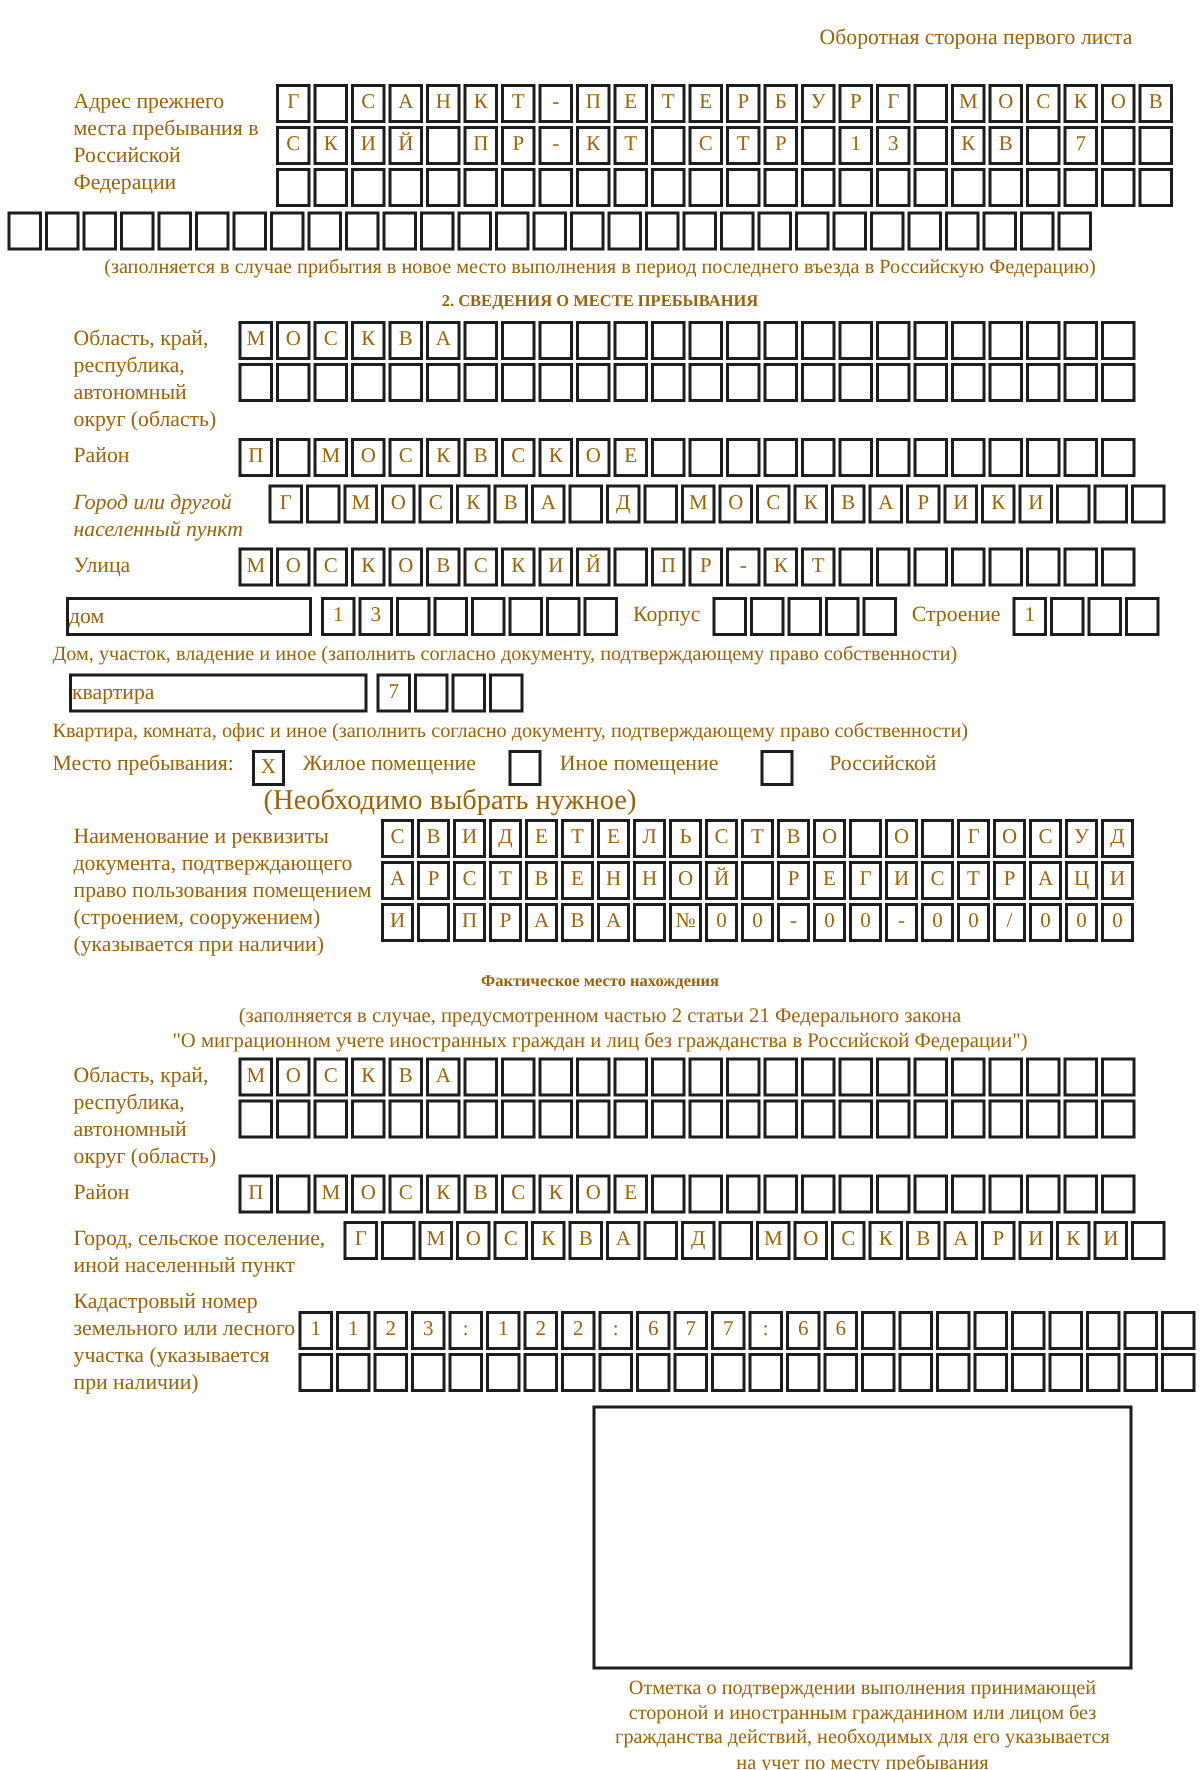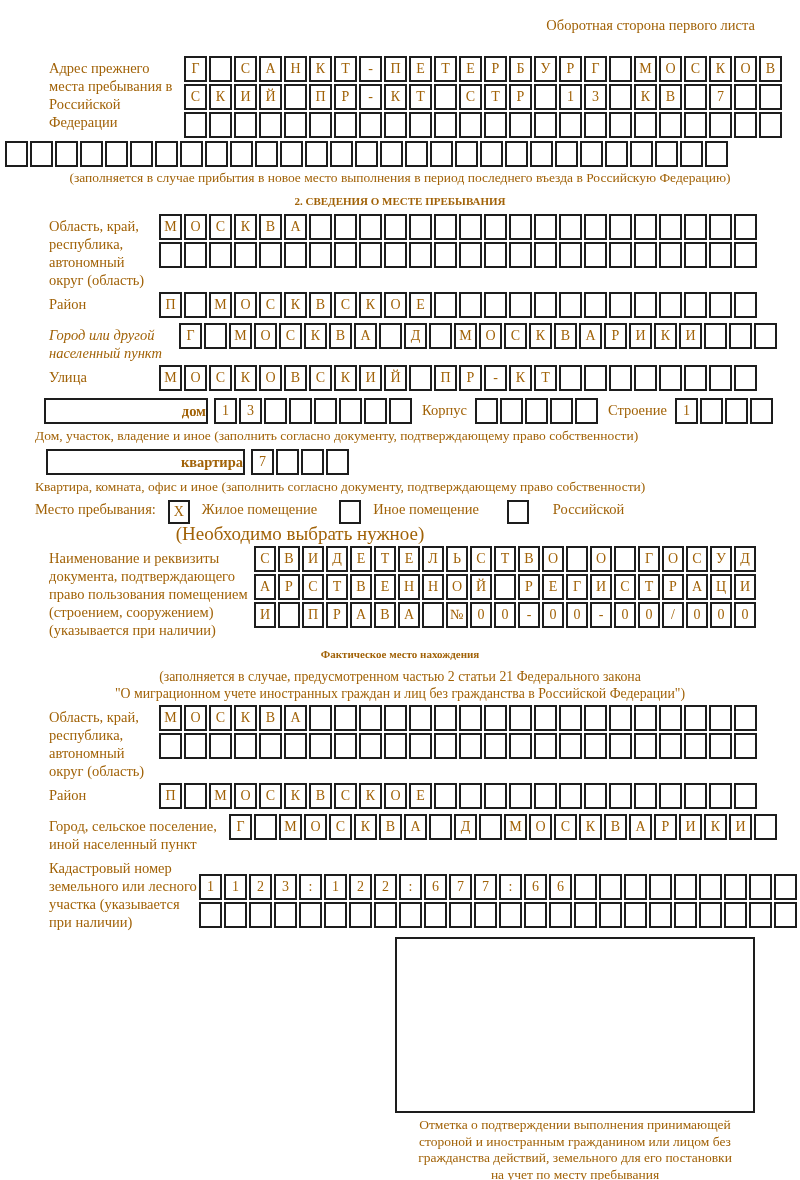--- a/index.html
+++ b/index.html
@@ -29,21 +29,21 @@
   }
   .cells-doc .cell{ width:18px; }
   .fullrow{ margin-left:5px; margin-top:1px; }
 
   .note-center{ text-align:center; font-size:13.5px; line-height:17px; margin-top:2px; }
   .note-left{ margin-left:35px; font-size:13.5px; line-height:17px; margin-top:1px; }
   .sec-title{ text-align:center; font-weight:bold; font-size:11px; line-height:20px; margin-top:5px; }
 
   .widebox{
     border:2px solid #1d1d1d; height:22px; line-height:22px;
-    text-align:right; margin-right:6px;font-weight:bold;
+    text-align:left; margin-right:6px;
   }
   .wb-dom{ width:160px; margin-left:-5px; }
   .wb-kv{ width:195px; margin-left:-3px; }
   .inline-lbl{ margin:3px 8px 0 8px; white-space:nowrap; }
 
   .stay-row{ display:flex; align-items:flex-start; margin-left:35px; margin-top:5px; }
   .chk{
     display:inline-block; width:18px; height:20px;
     border:2px solid #1d1d1d; text-align:center; line-height:20px;
     margin:0 12px; font-size:14px;
@@ -634,17 +634,17 @@
           <span class="cell"></span>
           <span class="cell"></span>
         </div>
     </div>
   </div>
 
   <div class="stamp-box"></div>
   <div class="stamp-caption">
     <div>Отметка о подтверждении выполнения принимающей</div>
     <div>стороной и иностранным гражданином или лицом без</div>
-    <div>гражданства действий, земельного для его постановки</div>
+    <div>гражданства действий, необходимых для его указывается</div>
     <div>на учет по месту пребывания</div>
   </div>
 
 </div>
 
 </body></html>

